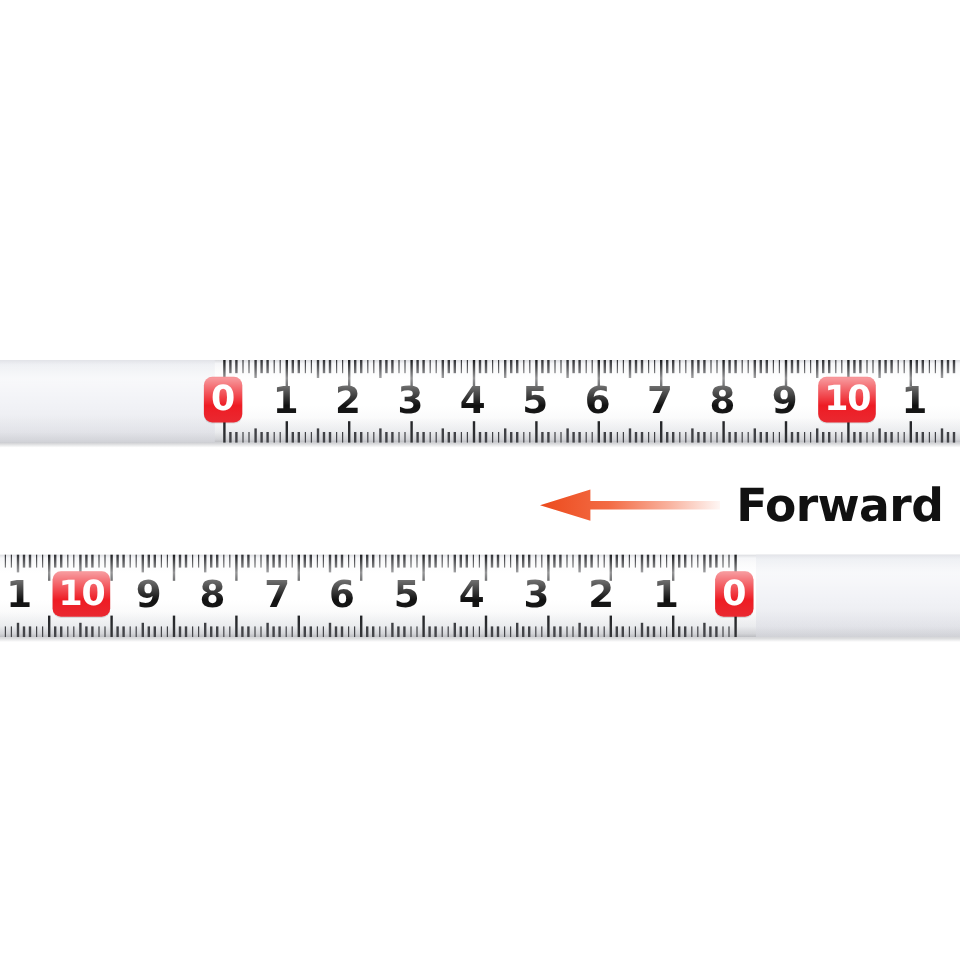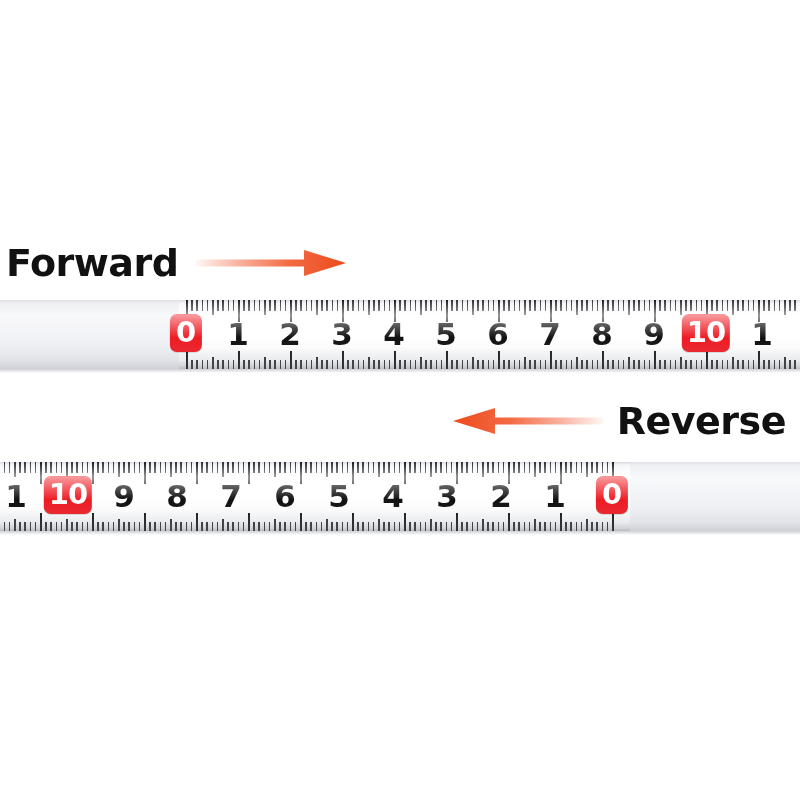--- a/index.html
+++ b/index.html
@@ -159,34 +159,20 @@
     line-height: 29px;
     box-shadow: 0 1px 0 rgba(0,0,0,0.12);
   }
   .num.badge.wide { padding: 4px 5px 5px 5px; letter-spacing: -1px; }
 </style>
 </head>
 <body>
 
 <div id="stage">
 
-  <div id="forward-row" class="dir-row">
-    <div class="dir-label">Forward</div>
-    <svg class="arrow" viewBox="0 0 150 34" aria-hidden="true">
-      <defs>
-        <linearGradient id="gradRight" x1="0" y1="0" x2="1" y2="0">
-          <stop offset="0%" stop-color="#f1562a" stop-opacity="0.05"></stop>
-          <stop offset="28%" stop-color="#f1562a" stop-opacity="0.45"></stop>
-          <stop offset="62%" stop-color="#f1562a" stop-opacity="0.88"></stop>
-          <stop offset="100%" stop-color="#ec4a1c" stop-opacity="1"></stop>
-        </linearGradient>
-      </defs>
-      <path d="M0,13.5 L108,13.5 L108,4 L150,17 L108,30 L108,20.5 L0,20.5 Z" fill="url(#gradRight)"></path>
-    </svg>
-  </div>
 
   <div id="tape-forward" class="tape">
     <div class="tape-body"></div>
     <div class="tape-blank"></div>
     <div class="scale" id="scale-forward">
       <div class="ticks-top" id="fwd-ticks">
           <div class="tick t-top major" style="left: 186px; height: 22px;"></div>
           <div class="tick t-bot major" style="left: 186px; height: 18px;"></div>
           <div class="tick t-top" style="left: 191.2px; height: 11px;"></div>
           <div class="tick t-bot" style="left: 191.2px; height: 9px;"></div>
@@ -438,21 +424,21 @@
           <div class="num" style="left: 654px;">9</div>
           <div class="num badge wide" style="left: 706px;">10</div>
           <div class="num" style="left: 762px;">1</div>
         </div>
     </div>
     <div class="tape-gloss"></div>
   </div>
   <div id="shadow-forward" class="tape-shadow"></div>
 
   <div id="reverse-row" class="dir-row">
-    <div class="dir-label">Reverse</div>
+    <div class="dir-label">Forward</div>
     <svg class="arrow" viewBox="0 0 150 34" aria-hidden="true">
       <defs>
         <linearGradient id="gradLeft" x1="1" y1="0" x2="0" y2="0">
           <stop offset="0%" stop-color="#f1562a" stop-opacity="0.05"></stop>
           <stop offset="28%" stop-color="#f1562a" stop-opacity="0.45"></stop>
           <stop offset="62%" stop-color="#f1562a" stop-opacity="0.88"></stop>
           <stop offset="100%" stop-color="#ec4a1c" stop-opacity="1"></stop>
         </linearGradient>
       </defs>
       <path d="M150,13.5 L42,13.5 L42,4 L0,17 L42,30 L42,20.5 L150,20.5 Z" fill="url(#gradLeft)"></path>

